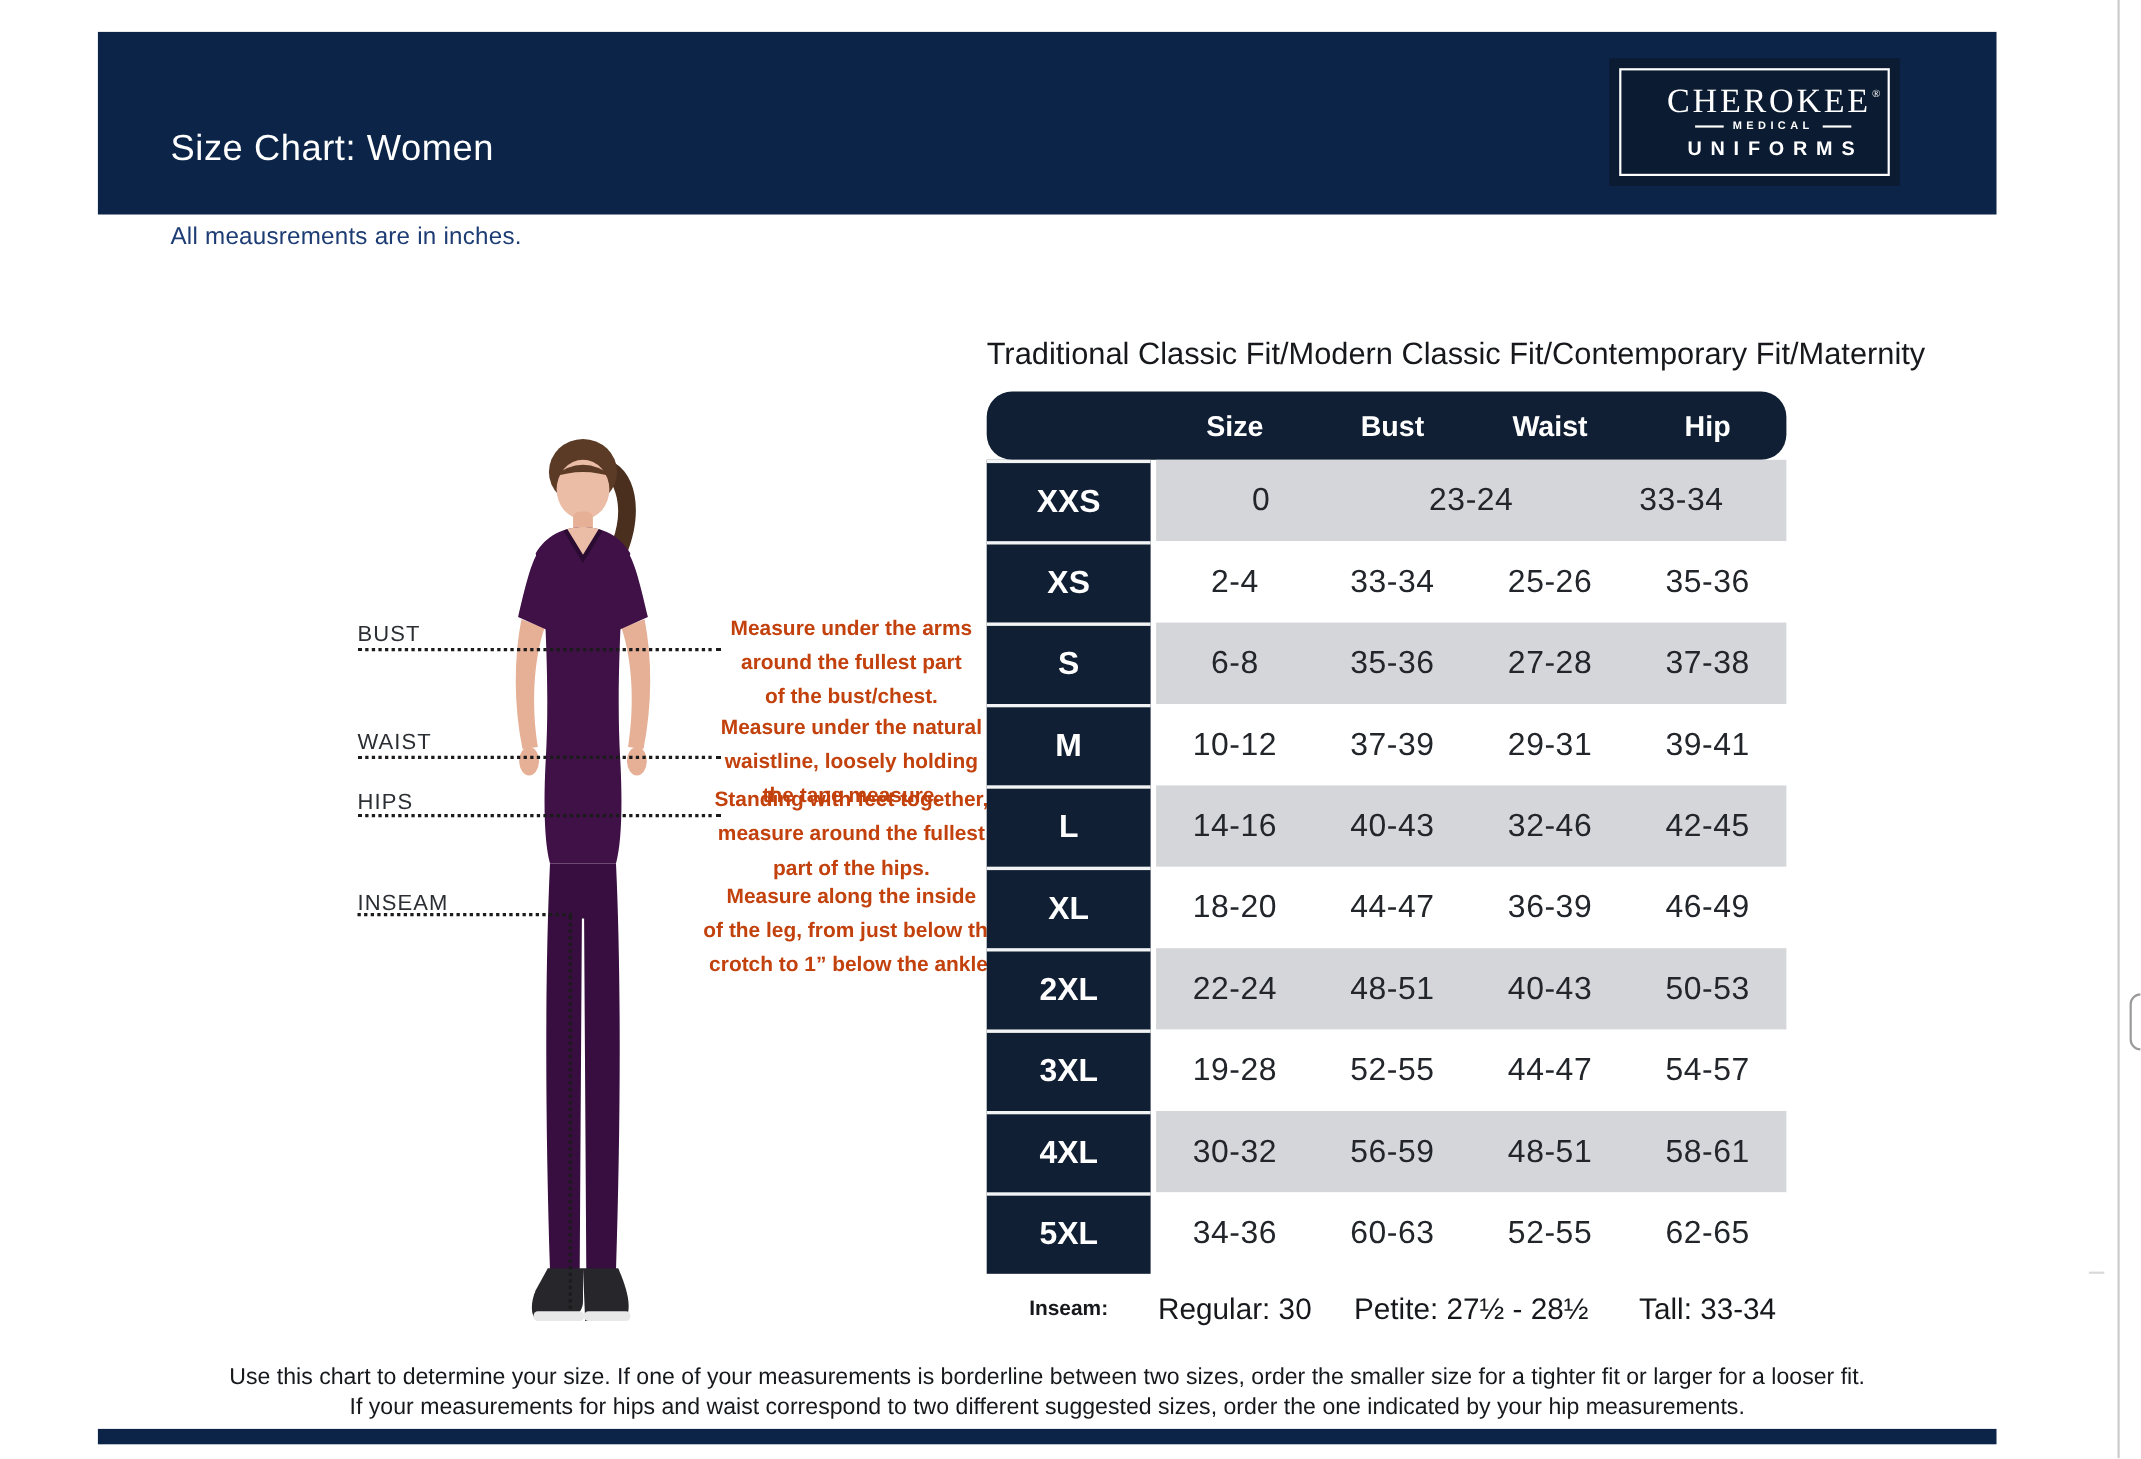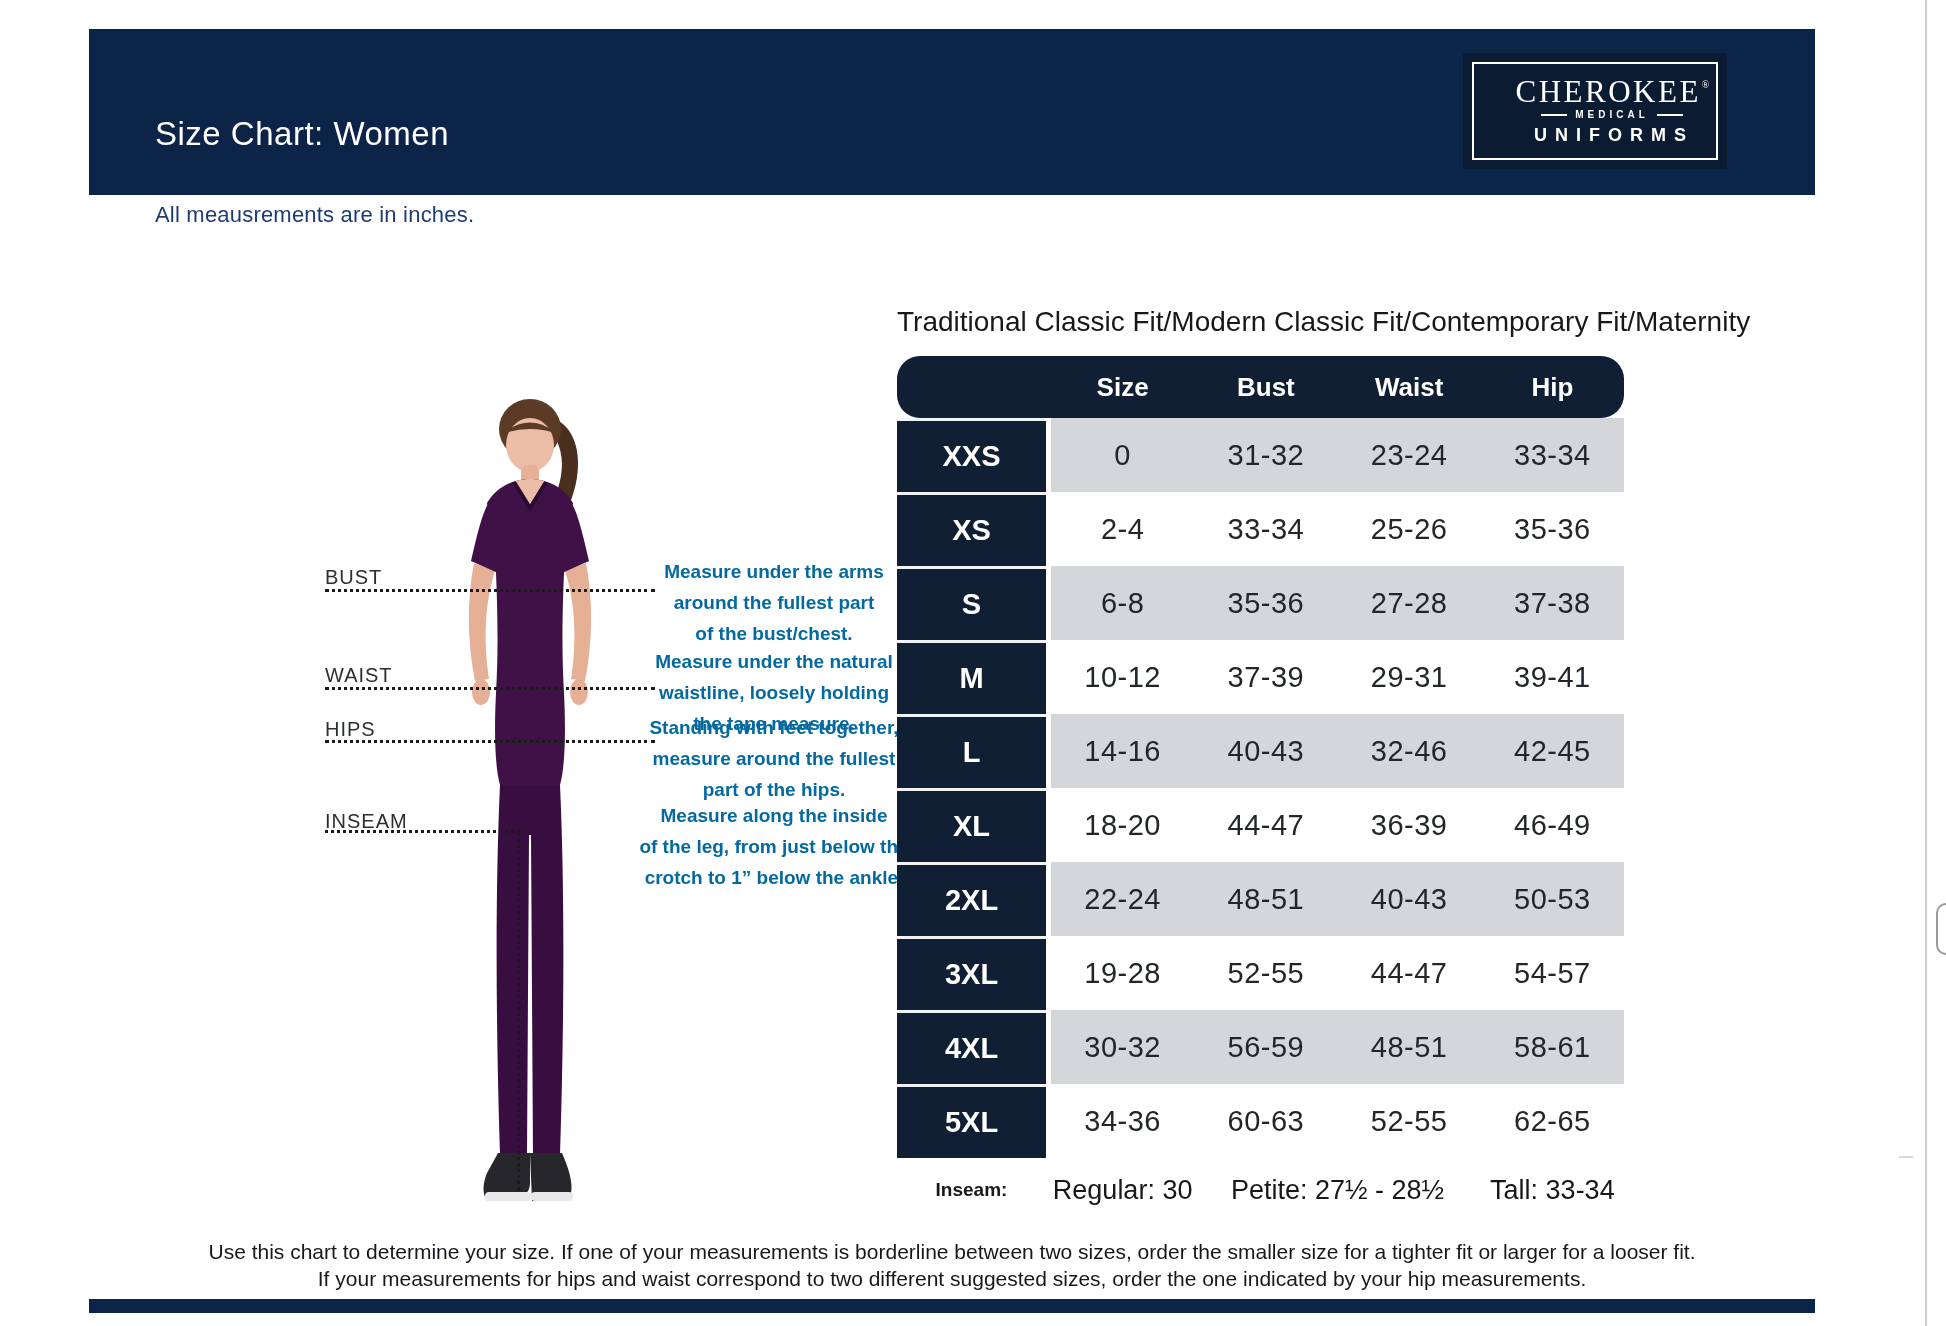--- a/index.html
+++ b/index.html
@@ -42,21 +42,21 @@
   .note{
     position:absolute;left:155px;top:202px;font-size:22px;color:#1d3c74;letter-spacing:0.2px;
   }
   
   .mlabel{
     position:absolute;font-size:20px;letter-spacing:1px;color:#2b2e33;font-weight:500;
   }
   .mline{position:absolute;height:0;border-bottom:3px dotted #1b1b1b;}
   .vline{position:absolute;width:0;border-left:3px dotted #1b1b1b;}
   .mdesc{
-    position:absolute;width:272px;text-align:center;font-weight:700;color:#0369a1;
+    position:absolute;width:272px;text-align:center;font-weight:700;color:#c2410c;
     font-size:19px;line-height:31px;white-space:pre-line;
   }
   .figure{position:absolute;left:441px;top:383px;width:200px;height:830px;}
   
   .tbl-title{
     position:absolute;left:897px;top:306px;width:727px;text-align:center;
     font-size:28px;color:#16181c;font-weight:400;white-space:nowrap;
   }
   .tbl{position:absolute;left:897px;top:356px;width:727px;}
   .tbl-header{
@@ -189,21 +189,20 @@
       <div class="hcol">Size</div>
       <div class="hcol">Bust</div>
       <div class="hcol">Waist</div>
       <div class="hcol">Hip</div>
     </div>
     <div id="table-body">
     <div class="trow gray">
       <div class="tlabel">XXS</div>
       <div class="tcells">
         <div class="tcell">0</div>
-        <div class="tcell">31-32</div>
         <div class="tcell">23-24</div>
         <div class="tcell">33-34</div>
       </div>
     </div>
 
     <div class="trow white">
       <div class="tlabel">XS</div>
       <div class="tcells">
         <div class="tcell">2-4</div>
         <div class="tcell">33-34</div>

